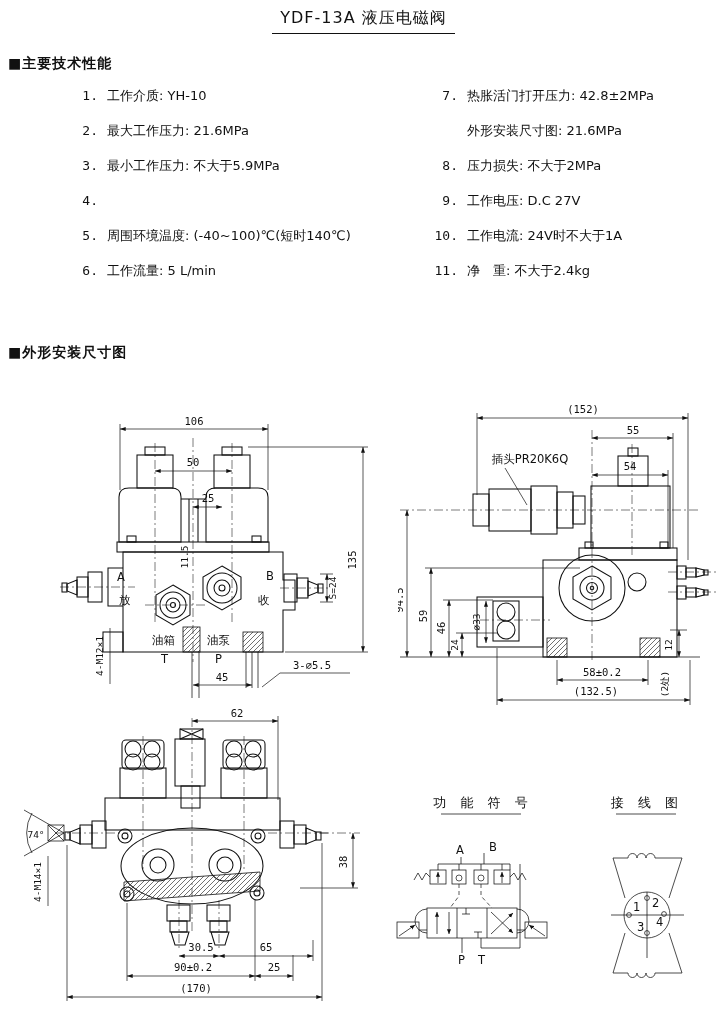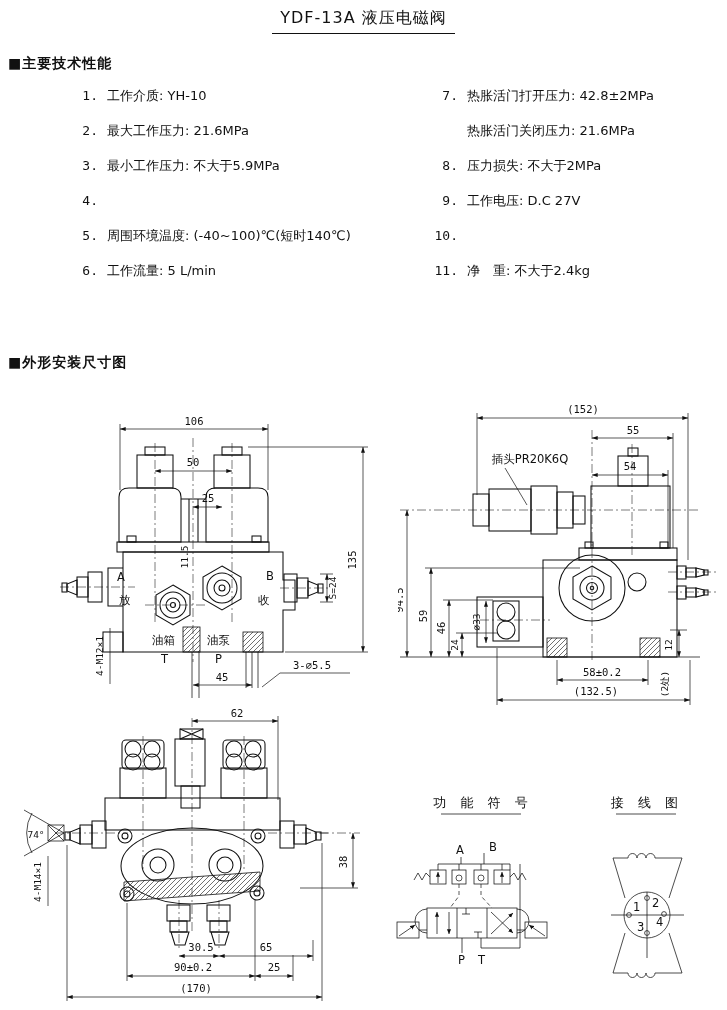--- a/index.html
+++ b/index.html
@@ -3,21 +3,21 @@
 <meta charset="utf-8">
 <style>
   html,body{margin:0;padding:0;background:#e8e8e8;}
   #page{position:relative;width:727px;height:1010px;background:#ffffff;
         font-family:"DejaVu Sans",sans-serif;color:#111;overflow:hidden;}
   .title-wrap{position:absolute;top:8px;left:0;width:727px;text-align:center;}
   .title-wrap span{display:inline-block;font-size:16px;letter-spacing:1px;
         border-bottom:1.5px solid #111;padding:0 8px 4px;}
   .sec-h{position:absolute;font-size:14px;font-weight:bold;letter-spacing:1px;}
   #specs-h{left:8px;top:55px;}
-  #dims-h{left:8px;top:354px;}
+  #dims-h{left:8px;top:344px;}
   .spec-col{position:absolute;top:88px;}
   #spec-left{left:72px;width:340px;}
   #spec-right{left:432px;width:290px;}
   .spec-row{display:flex;height:35px;font-size:13px;line-height:16px;}
   .spec-num{width:26px;text-align:right;margin-right:9px;flex:none;
         font-family:"DejaVu Sans Mono",monospace;}
   .spec-text{white-space:nowrap;}
   .dwg{position:absolute;}
   
   .ol{fill:none;stroke:#111;stroke-width:1.05;}
@@ -68,32 +68,33 @@
       </div>
   </div>
 
   <div class="spec-col" id="spec-right">
     <div class="spec-row">
         <span class="spec-num">7.</span>
         <span class="spec-text">热胀活门打开压力: 42.8±2MPa</span>
       </div>
     <div class="spec-row">
         <span class="spec-num"></span>
-        <span class="spec-text">热胀活门关闭压力: 21.6MPa</span>
+        <span class="spec-text">外形安装尺寸图: 21.6MPa</span>
       </div>
     <div class="spec-row">
         <span class="spec-num">8.</span>
         <span class="spec-text">压力损失: 不大于2MPa</span>
       </div>
     <div class="spec-row">
         <span class="spec-num">9.</span>
         <span class="spec-text">工作电压: D.C 27V</span>
       </div>
     <div class="spec-row">
         <span class="spec-num">10.</span>
+        <span class="spec-text">工作电流: 24V时不大于1A</span>
       </div>
     <div class="spec-row">
         <span class="spec-num">11.</span>
         <span class="spec-text">净　重: 不大于2.4kg</span>
       </div>
   </div>
 
   <div class="sec-h" id="dims-h">■外形安装尺寸图</div>
 
   <svg class="dwg" style="left:55px;top:395px" width="345" height="312" viewBox="55 395 345 312">

